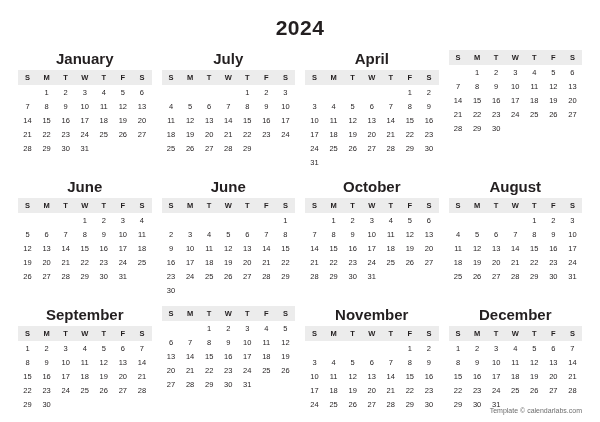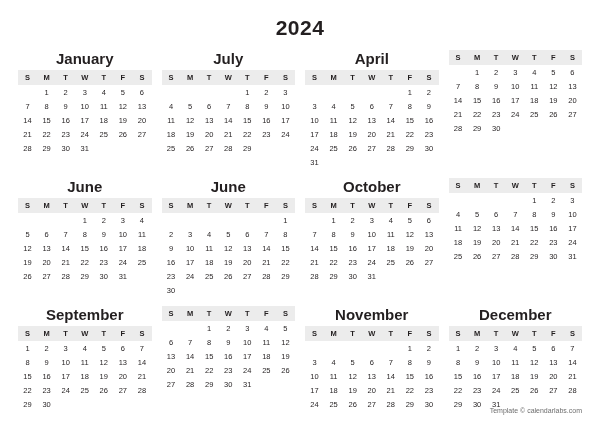--- a/index.html
+++ b/index.html
@@ -539,20 +539,21 @@
               <td>30</td>
               <td>31</td>
               <td class="empty"></td>
               <td class="empty"></td>
               <td class="empty"></td>
             </tr>
           </tbody>
         </table>
       </div>
       <div class="month">
+        <div class="month-name">August</div>
         <table class="cal">
           <thead>
             <tr>
               <th>S</th>
               <th>M</th>
               <th>T</th>
               <th>W</th>
               <th>T</th>
               <th>F</th>
               <th>S</th>

